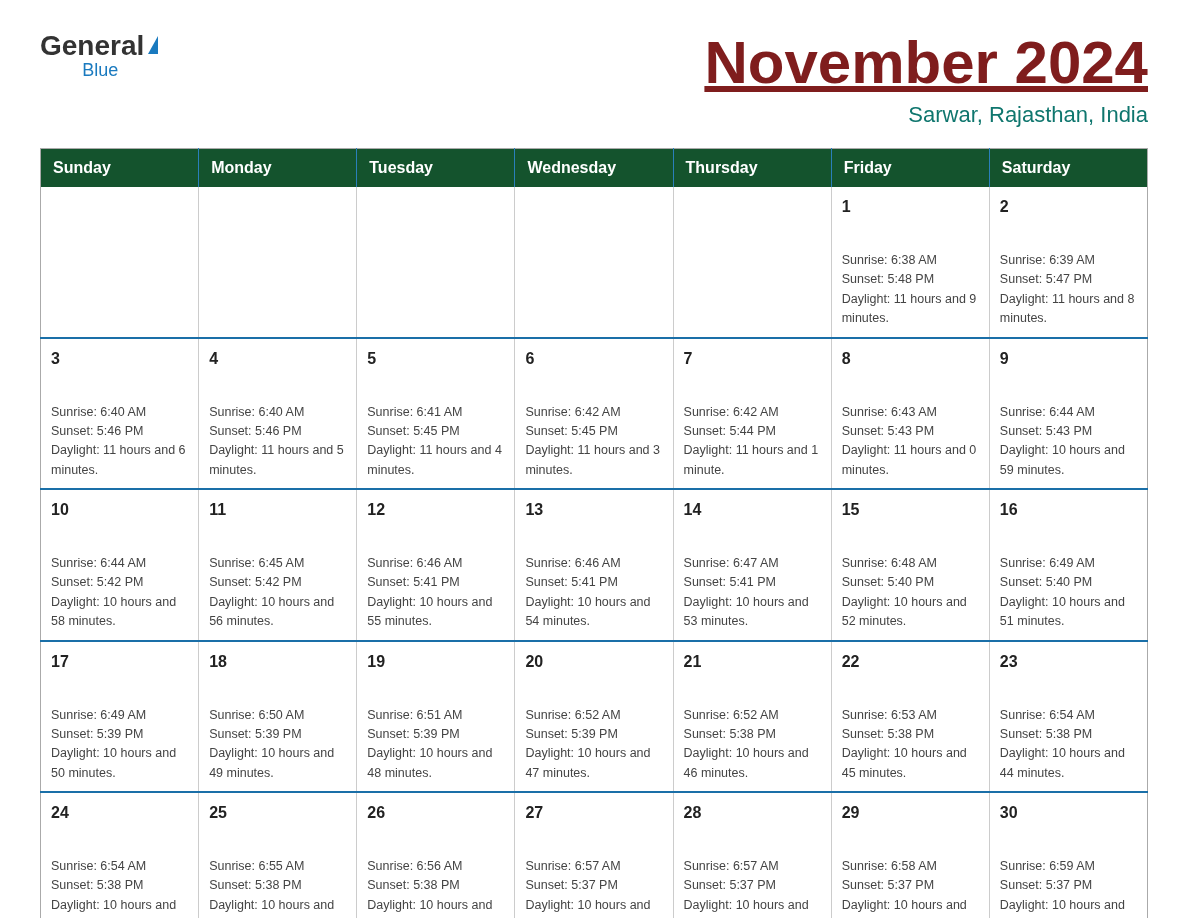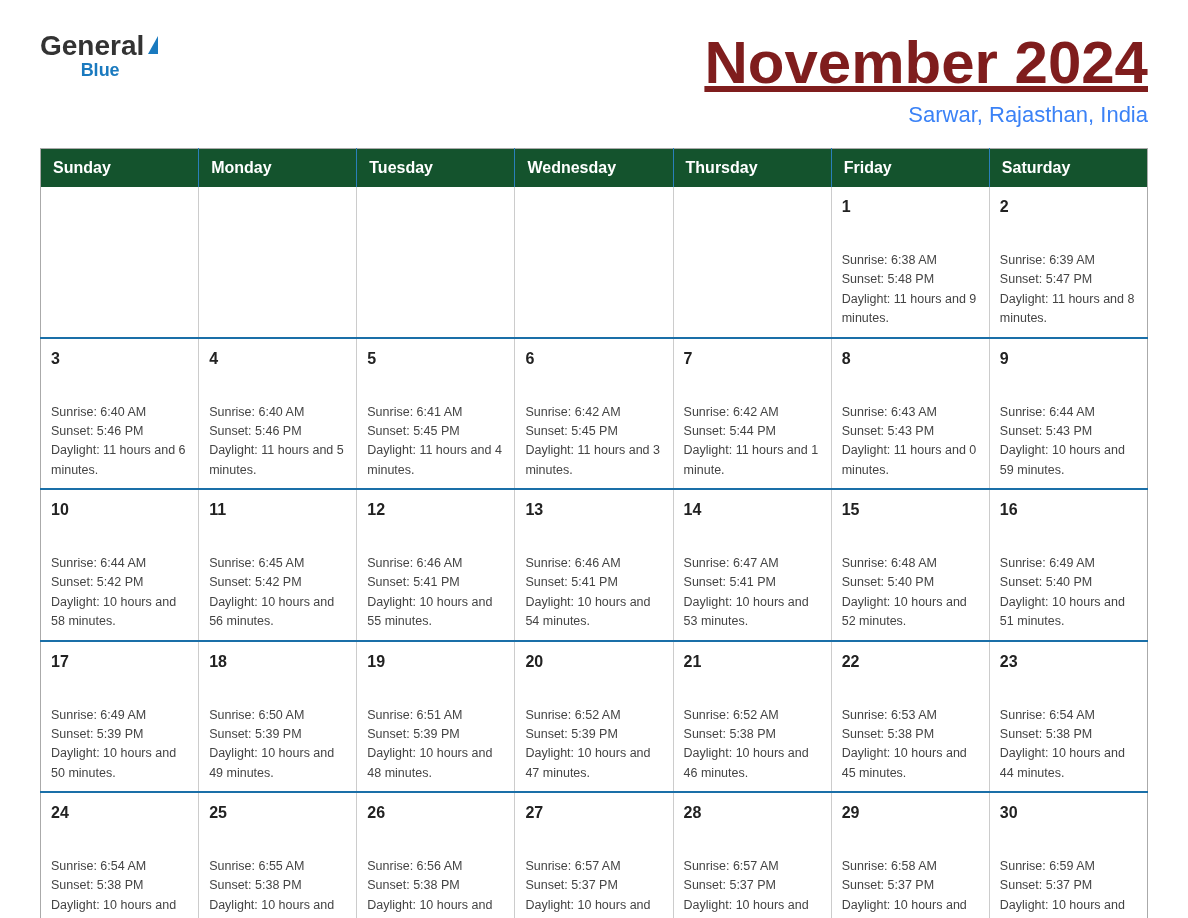--- a/index.html
+++ b/index.html
@@ -37,37 +37,37 @@
       border-left: 10px solid transparent;
       border-right: 0px solid transparent;
       border-bottom: 18px solid #1a7abf;
       display: inline-block;
       margin-left: 2px;
       margin-bottom: 2px;
     }
     .logo-underline {
       font-size: 18px;
       color: #1a7abf;
-      font-weight: bold;
+      font-weight: normal;
       margin-top: -2px;
       padding-left: 2px;
     }
     .title-area {
       text-align: right;
     }
     .month-title {
       font-size: 60px;
       font-weight: bold;
       color: #7f1d1d;
       line-height: 1.1;
       text-decoration: underline;
     }
     .location-subtitle {
       font-size: 22px;
-      color: #3b82f6;
+      color: #0f766e;
       margin-top: 6px;
     }
     .calendar-table {
       width: 100%;
       border-collapse: collapse;
       border: 1px solid #aaa;
     }
     .calendar-table thead tr th {
       background-color: #14532d;
       color: #fff;

